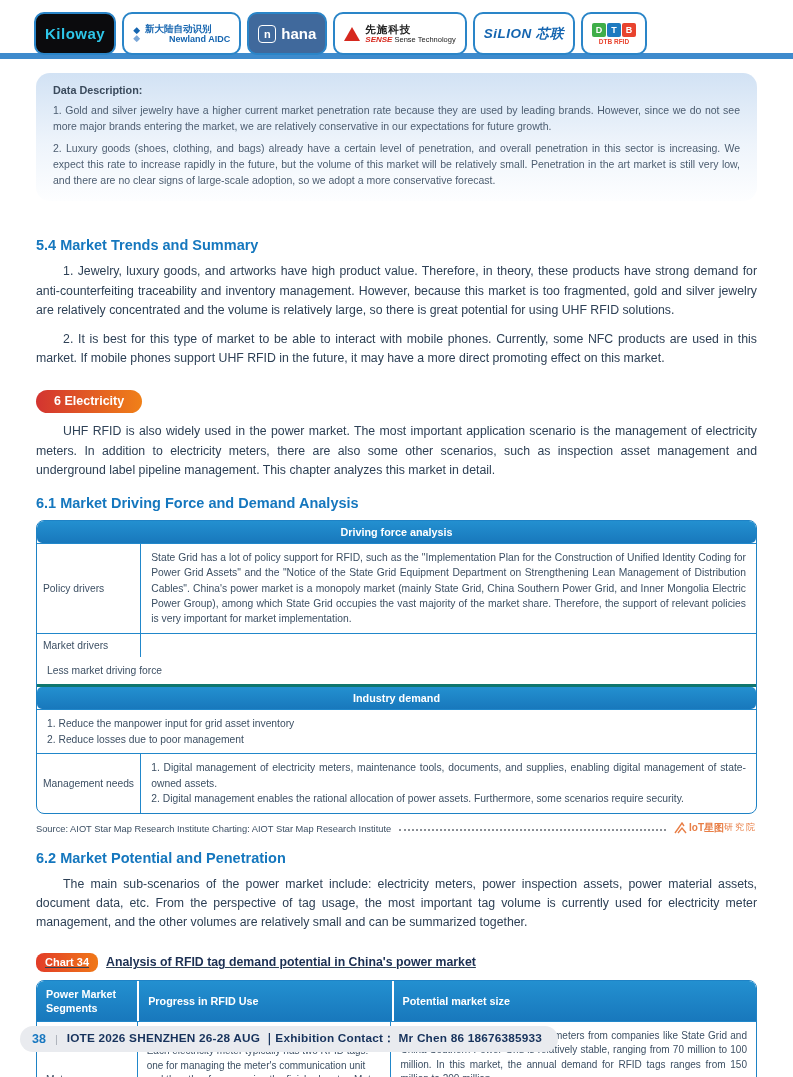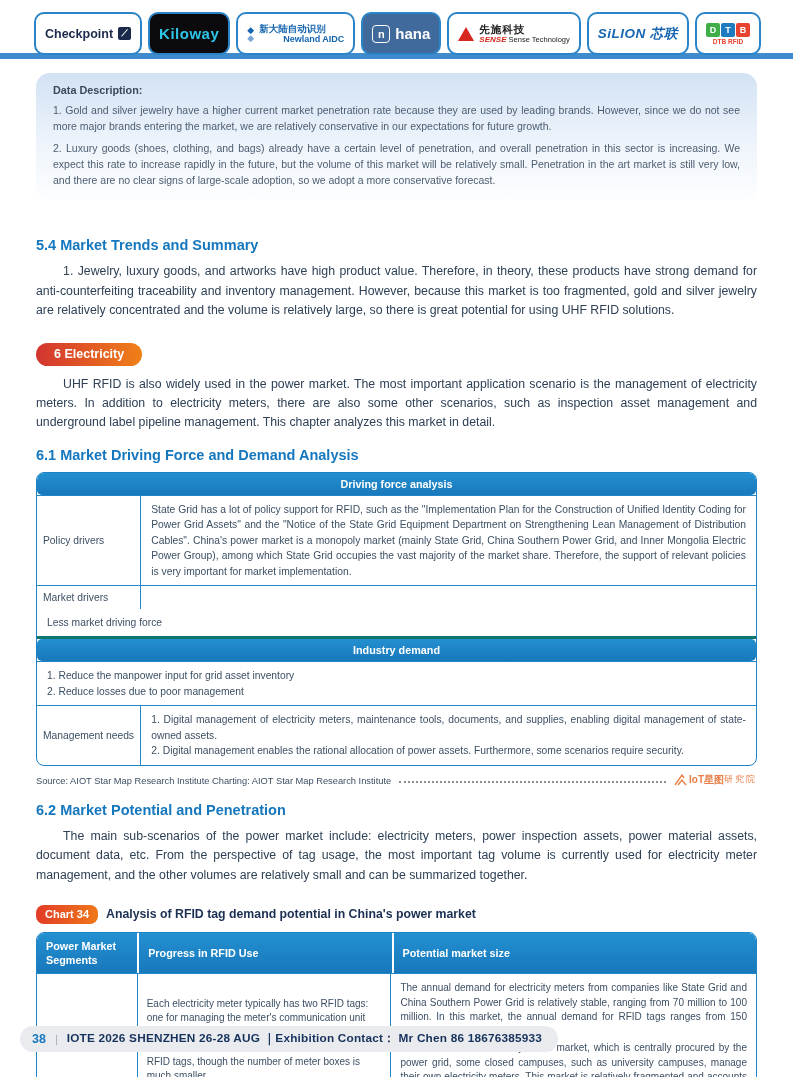--- a/index.html
+++ b/index.html
@@ -74,21 +74,21 @@
           display:flex; flex-direction:column; justify-content:center; text-align:justify; }
   
   .source-row { display:flex; align-items:flex-end; margin-top:8px; }
   .source-text { font-size:9.3px; color:#3c4f63; white-space:nowrap; }
   .dots { flex:1; border-bottom:2px dotted #8a8f96; margin:0 8px 3px 8px; }
   .aiot-logo { display:flex; align-items:center; line-height:11px; }
   .aiot-top { display:flex; align-items:center; gap:1px; color:#e87e46; font-size:10px; font-weight:bold; }
   .aiot-bottom { color:#e87e46; font-size:9px; letter-spacing:2px; }
   
   .h62 { margin-top:16px; }
-  .chart-row { display:flex; align-items:center; gap:8px; margin-top:20px; }
+  .chart-row { display:flex; align-items:center; gap:8px; margin-top:20px;text-decoration:underline; }
   .chart-badge {
     background:linear-gradient(90deg,#e23c28,#f07818); color:#fff; font-weight:bold;
     font-size:11px; padding:3px 9px 4px; border-radius:8px; white-space:nowrap;
   }
   .chart-title { color:#1b2f52; font-weight:bold; font-size:12.3px; }
   .tbl2 { margin-top:8px; border:1.5px solid #1e82c5; border-radius:8px; overflow:hidden; }
   .t2-head { display:flex; gap:2px; background:#fff; }
   .t2-head > div {
     background:linear-gradient(180deg,#2390d0,#1878bc); color:#fff; font-weight:bold;
     font-size:10.8px; line-height:1.3; padding:6px 9px; display:flex; align-items:center;
@@ -110,24 +110,20 @@
   .page-num { color:#1878c0; font-weight:bold; font-size:12.5px; }
   .footer-sep { color:#a7adb5; font-size:11px; }
   .footer-text { color:#16325c; font-weight:bold; font-size:11.8px; letter-spacing:.2px; }
 </style>
 </head>
 <body>
 
 <div class="page">
 
   <div class="logo-row">
-    <div class="logo-card">
-      <span class="cp-text">Checkpoint</span>
-      <span class="cp-icon">⟋</span>
-    </div>
     <div class="logo-card dark">
       <span class="kw-text">Kiloway</span>
     </div>
     <div class="logo-card">
       <span class="nl-diamonds">
           <span class="nl-d1">◆</span>
           <span class="nl-d2">◆</span>
         </span>
       <span class="nl-lines">
         <span class="nl-cn">新大陆自动识别</span>
@@ -166,20 +162,21 @@
     
     <div class="desc-box">
       <div class="desc-title">Data Description:</div>
       <div class="desc-item">1. Gold and silver jewelry have a higher current market penetration rate because they are used by leading brands. However, since we do not see more major brands entering the market, we are relatively conservative in our expectations for future growth.</div>
       <div class="desc-item">2. Luxury goods (shoes, clothing, and bags) already have a certain level of penetration, and overall penetration in this sector is increasing. We expect this rate to increase rapidly in the future, but the volume of this market will be relatively small. Penetration in the art market is still very low, and there are no clear signs of large-scale adoption, so we adopt a more conservative forecast.</div>
     </div>
 
     
     <div class="h-blue h54">5.4 Market Trends and Summary</div>
     <p class="body-p">1. Jewelry, luxury goods, and artworks have high product value. Therefore, in theory, these products have strong demand for anti-counterfeiting traceability and inventory management. However, because this market is too fragmented, gold and silver jewelry are relatively concentrated and the volume is relatively large, so there is great potential for using UHF RFID solutions.</p>
+    <p class="body-p">2. It is best for this type of market to be able to interact with mobile phones. Currently, some NFC products are used in this market. If mobile phones support UHF RFID in the future, it may have a more direct promoting effect on this market.</p>
 
     
     <div class="sec-badge">6 Electricity</div>
     <p class="body-p">UHF RFID is also widely used in the power market. The most important application scenario is the management of electricity meters. In addition to electricity meters, there are also some other scenarios, such as inspection asset management and underground label pipeline management. This chapter analyzes this market in detail.</p>
 
     
     <div class="h-blue h61">6.1 Market Driving Force and Demand Analysis</div>
     <div class="tbl">
       <div class="tbl-head">Driving force analysis</div>
       <div class="tbl-row">

